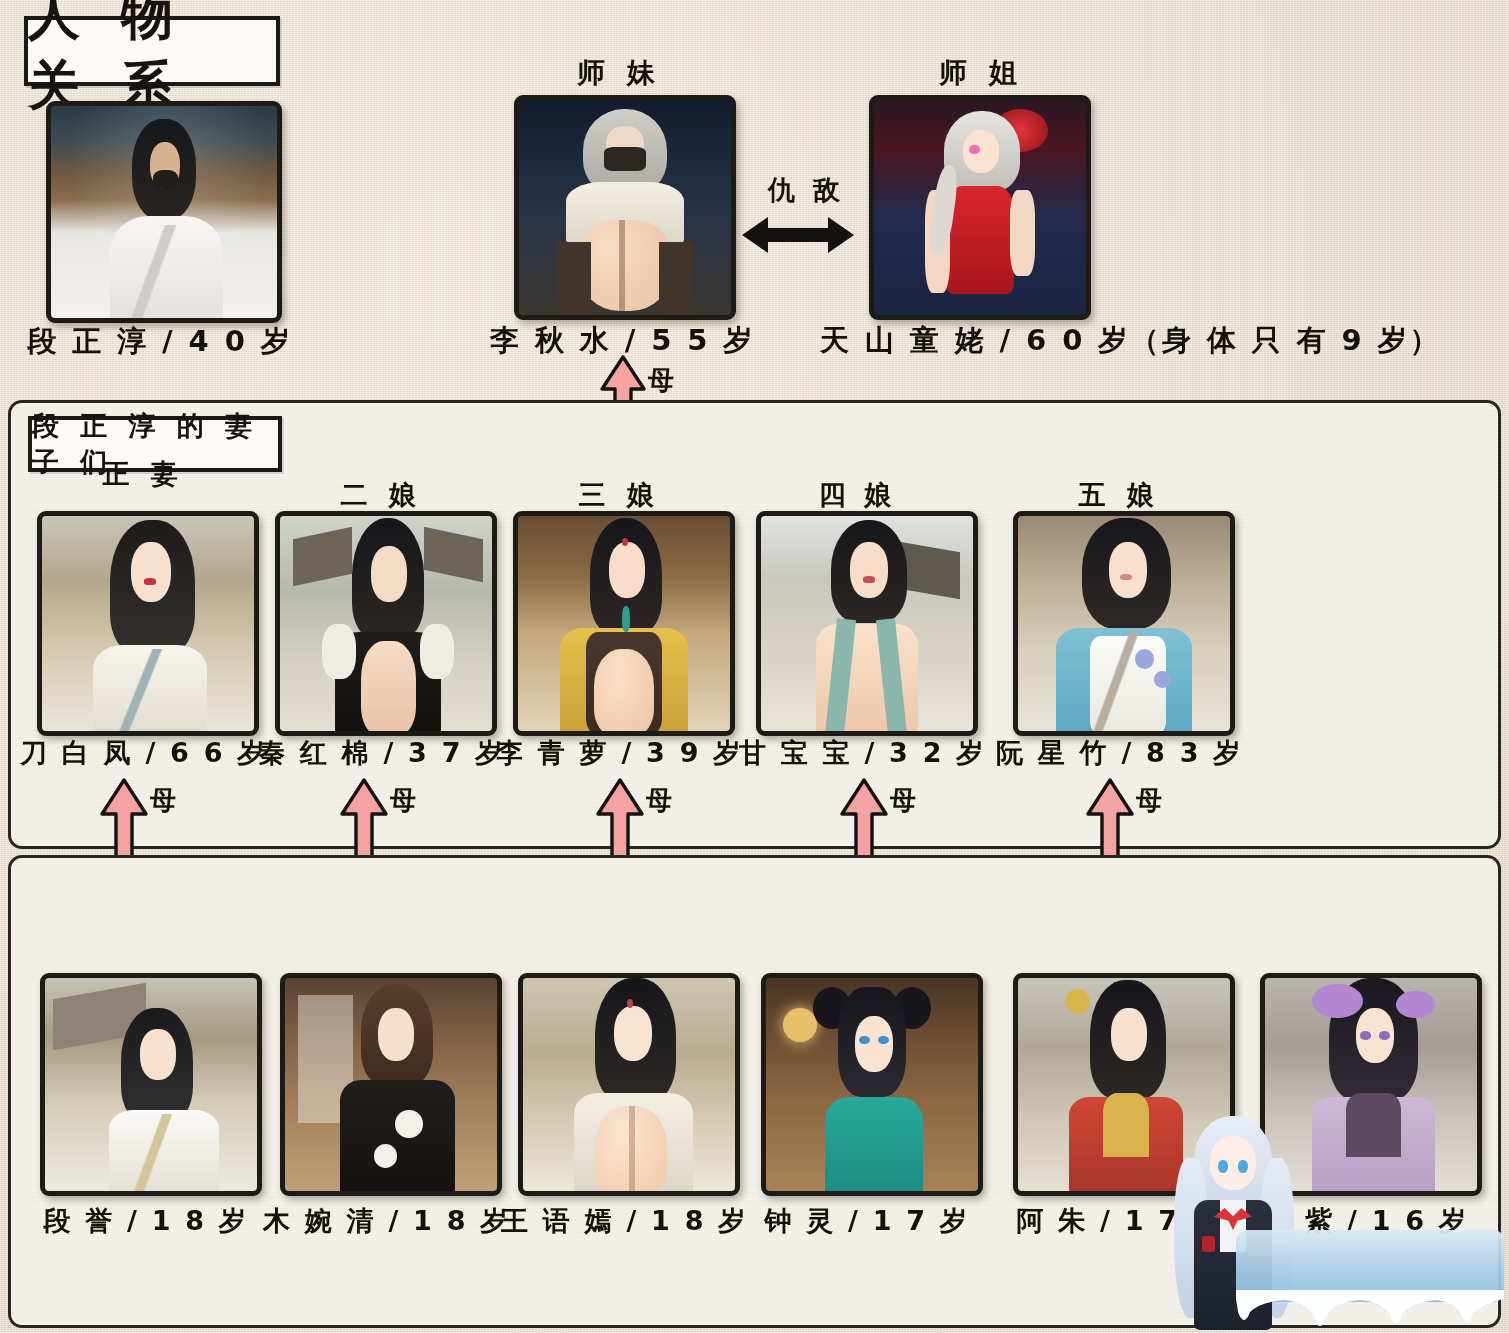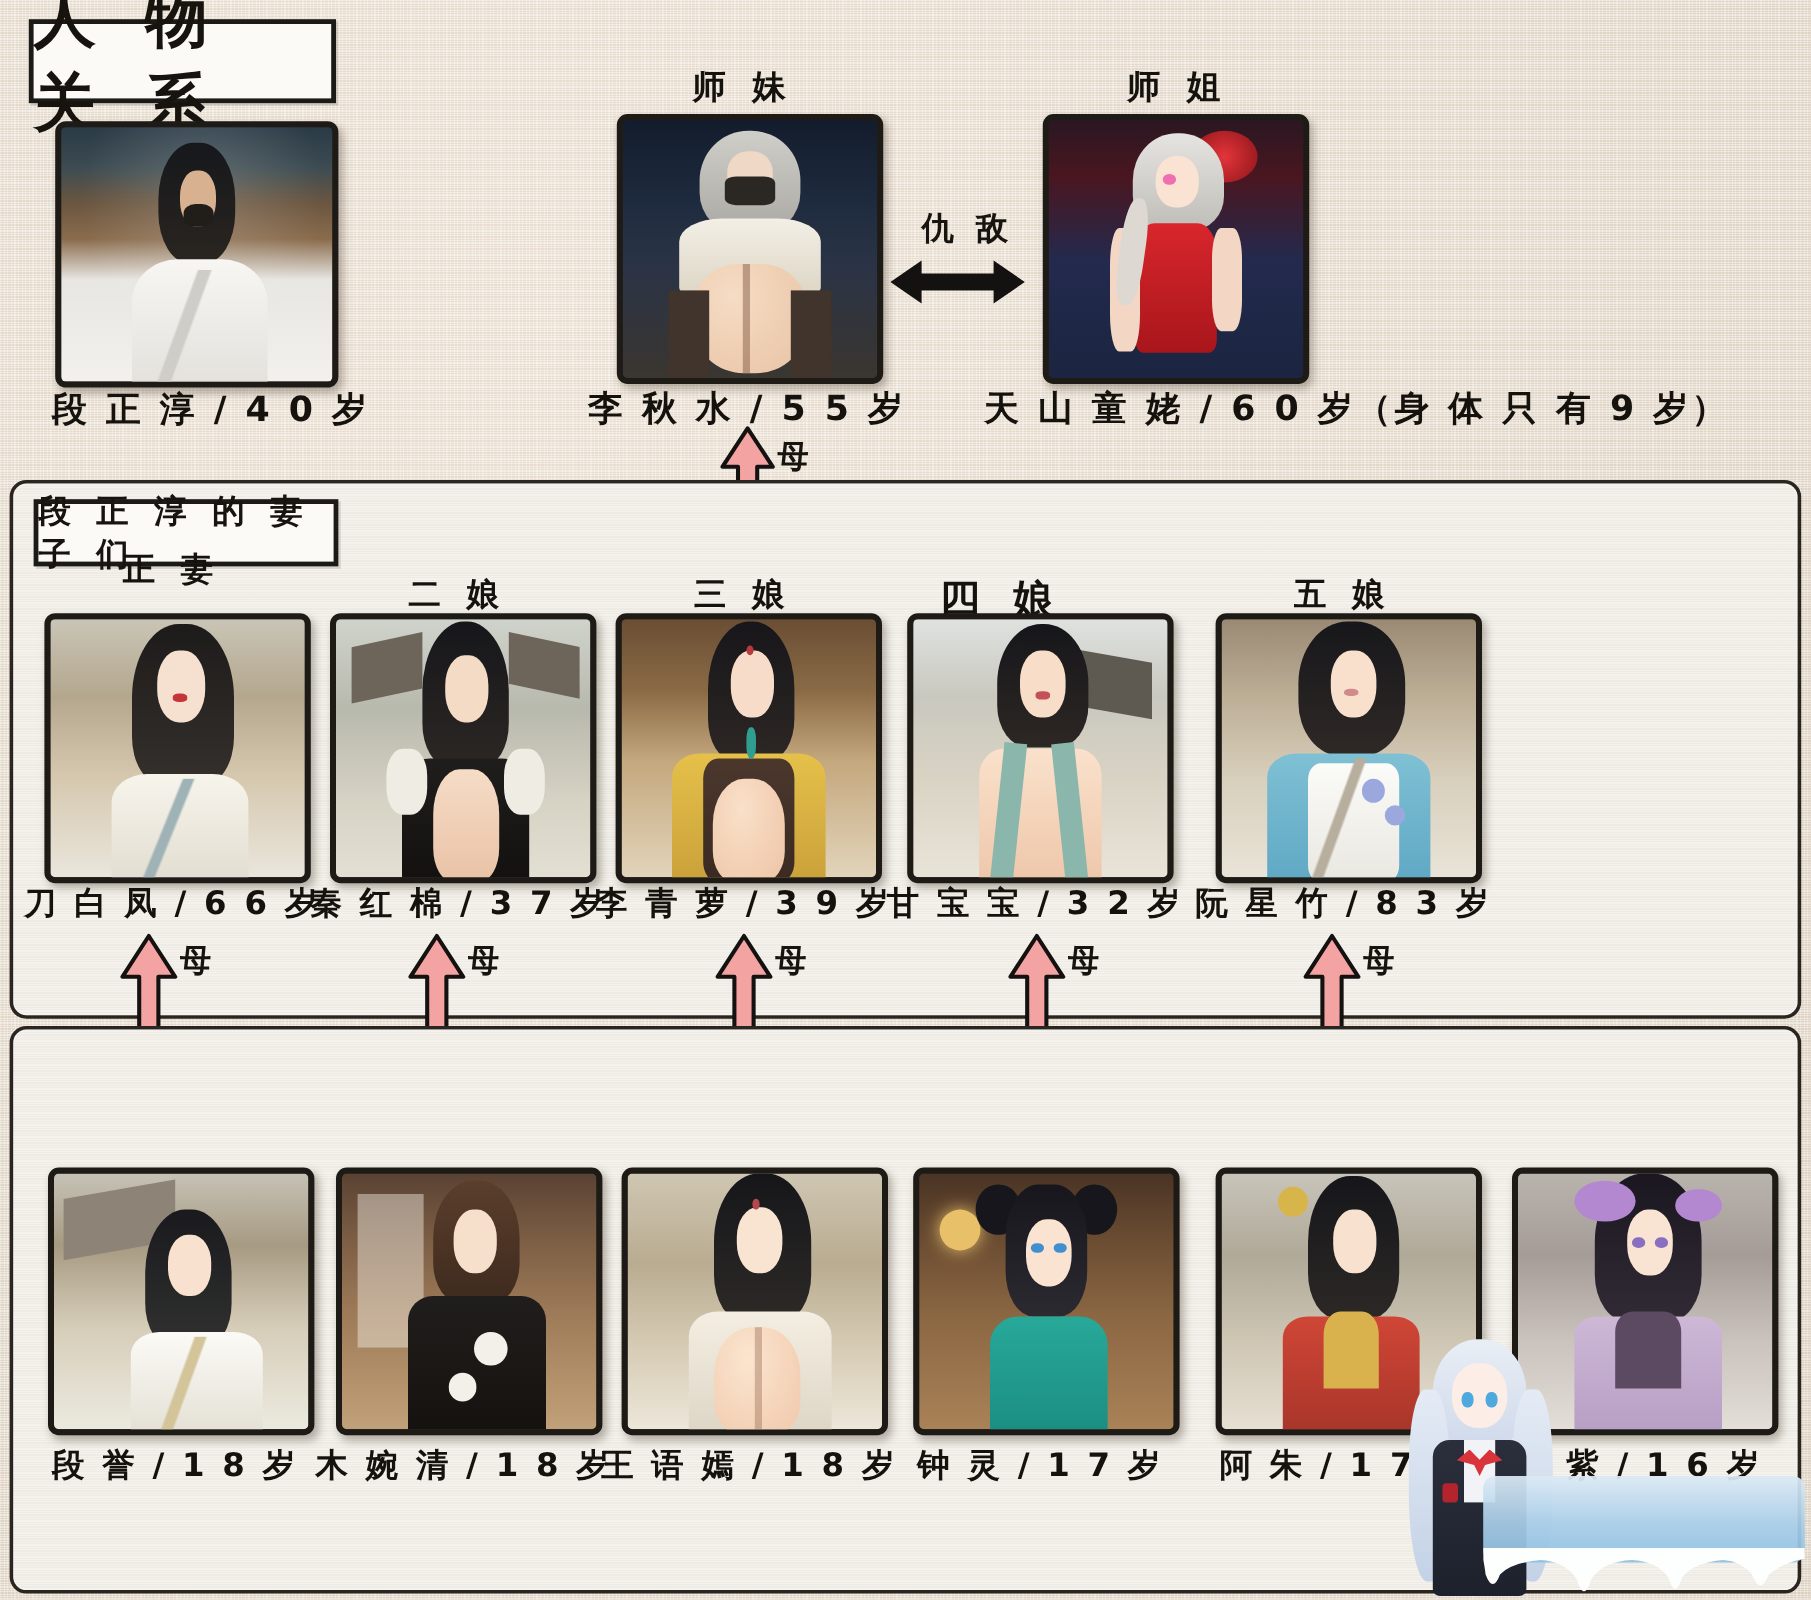--- a/index.html
+++ b/index.html
@@ -86,21 +86,21 @@
   <div class="ph" style="background:
          radial-gradient(ellipse at 52% 28%, rgba(255,255,255,.18), transparent 60%),
          linear-gradient(180deg,#2a3a46 0%,#3d4c52 16%,#6b5640 30%,#8a6c4d 44%,#e8e6e2 60%,#f2f1ee 100%);">
     <div style="position:absolute;left:36%;top:6%;width:28%;height:48%;border-radius:46% 46% 42% 42%;background:linear-gradient(180deg,#16181c,#2a2520);"></div>
     <div style="position:absolute;left:44%;top:17%;width:13%;height:22%;border-radius:46%;background:#d8b290;"></div>
     <div style="position:absolute;left:45%;top:30%;width:11%;height:9%;border-radius:40%;background:#211d19;"></div>
     <div style="position:absolute;left:26%;top:52%;width:50%;height:50%;background:linear-gradient(180deg,#f7f6f3,#e3e1dc);border-radius:34% 34% 0 0;"></div>
     <div style="position:absolute;left:30%;top:56%;width:34%;height:46%;background:linear-gradient(110deg,transparent 40%,#cfcdc8 42%,#cfcdc8 50%,transparent 52%);"></div>
   </div>
 </div>
-<div class="lbl" style="left:36px;top:322px;width:280px;font-size:29px;">
+<div class="lbl" style="left:20px;top:322px;width:280px;font-size:29px;">
   <span>段 正 淳 / 4 0 岁</span>
 </div>
 
 <div class="role" style="left:508px;top:54px;width:222px;font-size:28px;">
   <span>师 妹</span>
 </div>
 <div class="card" style="left:514px;top:95px;width:212px;height:215px;">
   <div class="ph" style="background:linear-gradient(180deg,#131c2c 0%,#1d2a3d 30%,#2a3346 55%,#3a3630 100%);">
     <div style="position:absolute;left:30%;top:4%;width:40%;height:40%;border-radius:48% 48% 40% 40%;background:linear-gradient(180deg,#cfcec9,#a9a8a3);"></div>
     <div style="position:absolute;left:41%;top:12%;width:18%;height:18%;border-radius:45%;background:#efd9c6;"></div>
@@ -205,21 +205,21 @@
     <div style="position:absolute;left:20%;top:52%;width:60%;height:50%;background:linear-gradient(180deg,#e5c04a,#caa13a);border-radius:18% 18% 0 0;"></div>
     <div style="position:absolute;left:32%;top:54%;width:36%;height:48%;background:linear-gradient(180deg,#4b372c,#3a2a22);border-radius:16%;"></div>
     <div style="position:absolute;left:36%;top:62%;width:28%;height:40%;background:radial-gradient(ellipse at 40% 30%,#f9e0c8,#eec4a6);border-radius:44% 44% 30% 30%;"></div>
     <div style="position:absolute;left:49%;top:42%;width:4%;height:12%;background:#2f9d8f;border-radius:40%;"></div>
   </div>
 </div>
 <div class="lbl" style="left:496px;top:735px;width:246px;font-size:27px;">
   <span>李 青 萝 / 3 9 岁</span>
 </div>
 
-<div class="role" style="left:728px;top:477px;width:212px;font-size:34px;">
+<div class="role" style="left:752px;top:477px;width:212px;font-size:27px;font-family:Liberation Serif, serif;">
   <span>四 娘</span>
 </div>
 <div class="card" style="left:756px;top:511px;width:212px;height:215px;">
   <div class="ph" style="background:linear-gradient(180deg,#dfe2e0 0%,#c9c8bf 30%,#d9d3c4 62%,#e9e4d8 100%);">
     <div style="position:absolute;left:60%;top:14%;width:34%;height:22%;background:#5e5a52;transform:skewY(10deg);"></div>
     <div style="position:absolute;left:33%;top:2%;width:36%;height:48%;border-radius:48% 48% 34% 34%;background:linear-gradient(180deg,#16161a,#2d2724);"></div>
     <div style="position:absolute;left:42%;top:12%;width:18%;height:26%;border-radius:45%;background:#f8ddc8;"></div>
     <div style="position:absolute;left:48%;top:28%;width:6%;height:3%;border-radius:40%;background:#c4505a;"></div>
     <div style="position:absolute;left:26%;top:50%;width:48%;height:52%;background:linear-gradient(180deg,#fae1cb,#eec7aa);border-radius:20% 20% 0 0;"></div>
     <div style="position:absolute;left:33%;top:48%;width:9%;height:54%;background:#8ab6ac;transform:rotate(6deg);"></div>

